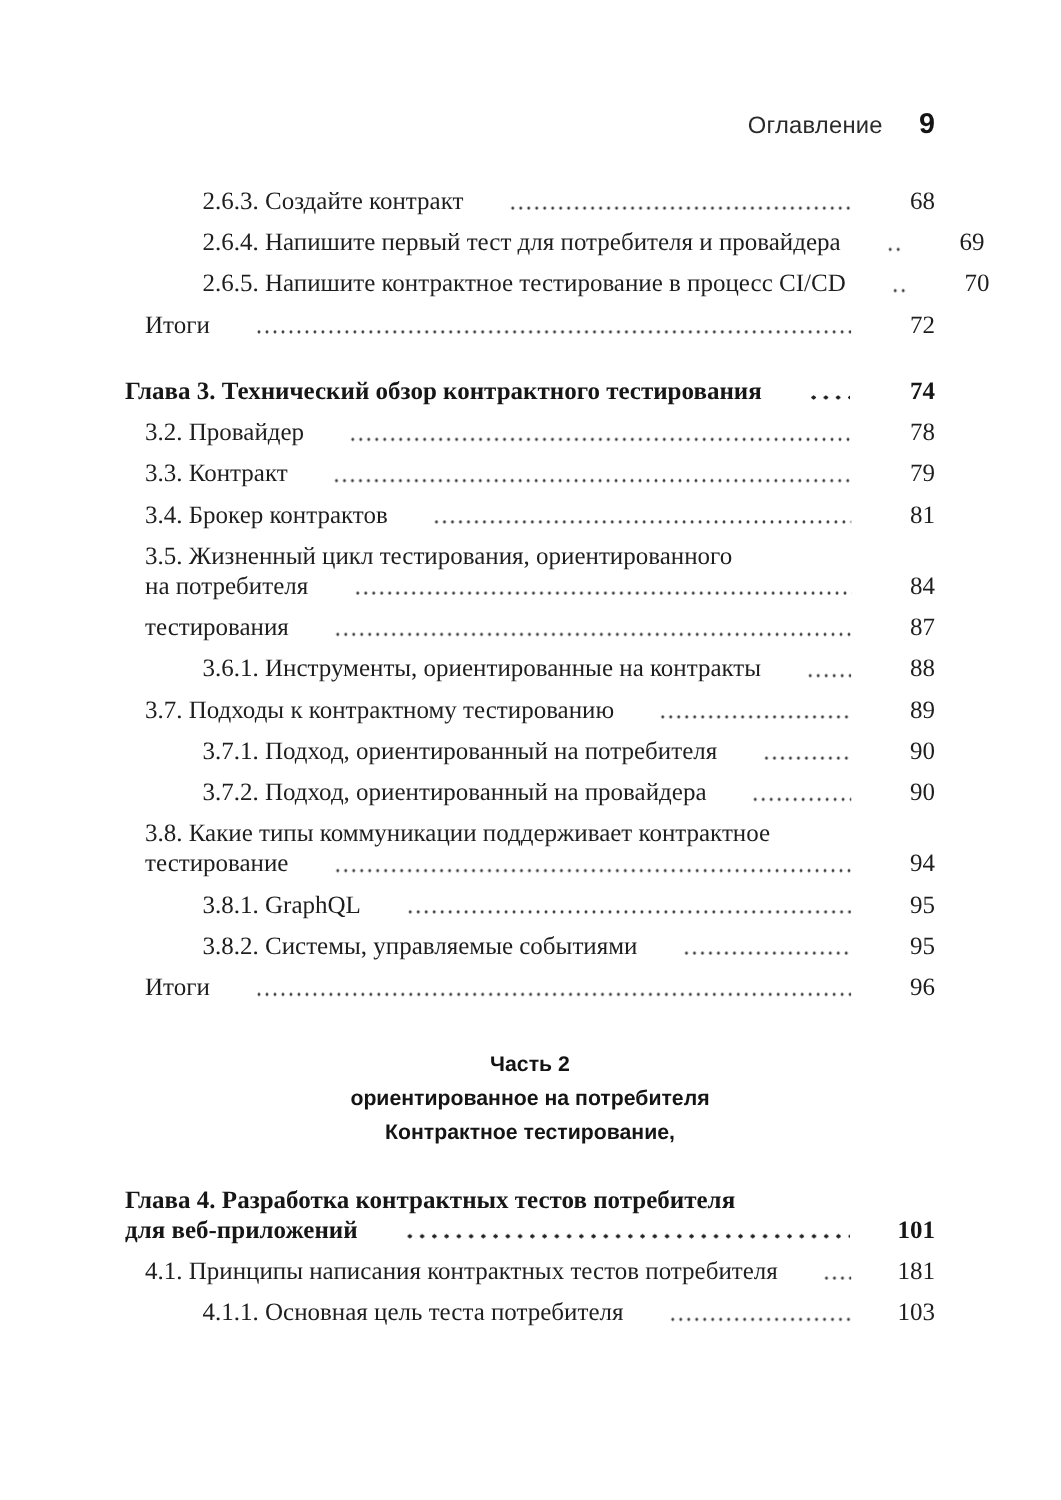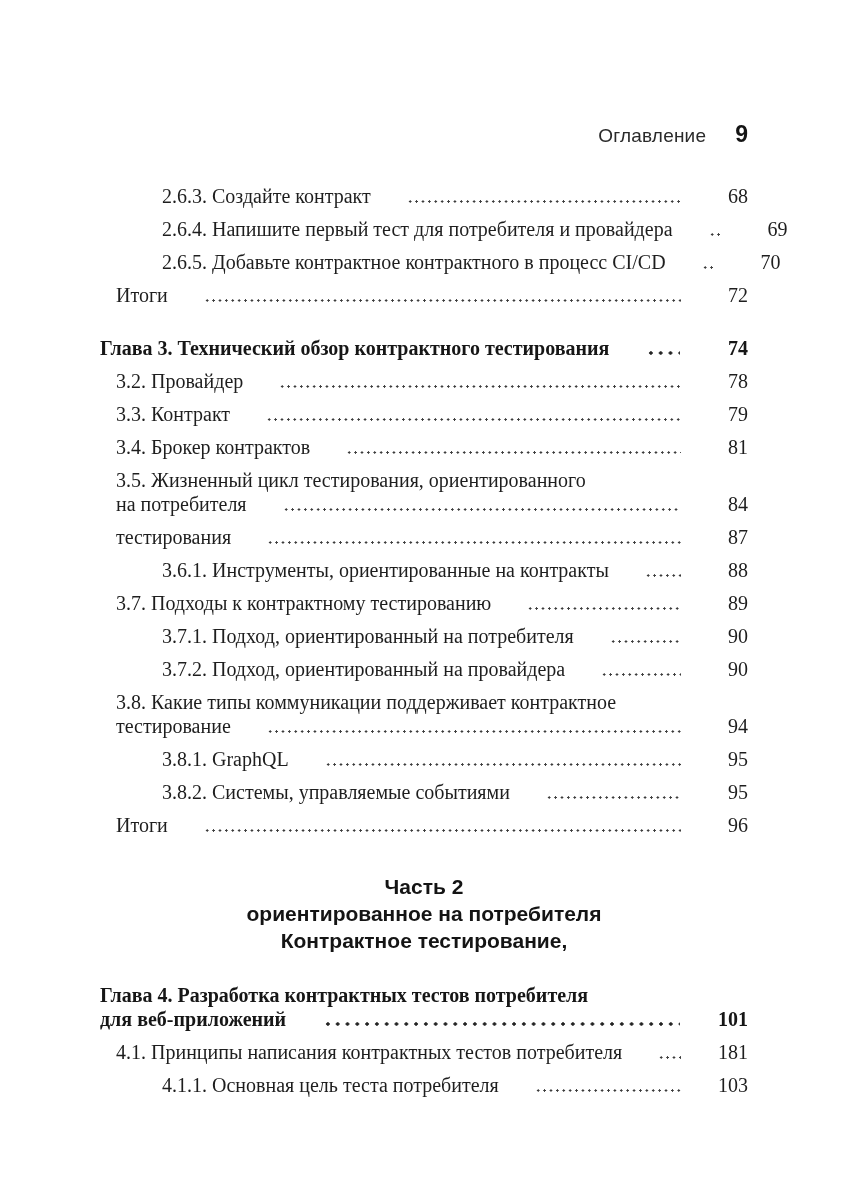--- a/index.html
+++ b/index.html
@@ -22,21 +22,20 @@
   }
 
   
   .running-head {
     display: flex;
     justify-content: flex-end;
     align-items: baseline;
     font-family: "Liberation Sans", "DejaVu Sans", sans-serif;
     line-height: 24px;
     margin-bottom: 36px;
-    margin-top: 36px;
   }
   .running-head .head-title {
     font-size: 19px;
     color: #2a2a2a;
     letter-spacing: 0.2px;
   }
   .running-head .head-pagenum {
     font-size: 23px;
     font-weight: 700;
     margin-left: 29px;
@@ -88,21 +87,21 @@
     margin: 0 3px 0 6px;
   }
 
   
   .part-heading {
     margin-top: 36px;
     margin-bottom: 22px;
     text-align: center;
     font-family: "Liberation Sans", "DejaVu Sans", sans-serif;
     font-weight: 700;
-    font-size: 21px;
+    font-size: 17px;
     line-height: 27px;
     color: #141414;
   }
 </style>
 </head>
 <body>
 
 <div class="page">
 
   <div class="running-head">
@@ -120,21 +119,21 @@
       </div>
       <div class="toc-entry lvl2">
         <div class="entry-line">
           <span class="entry-text">2.6.4. Напишите первый тест для потребителя и провайдера</span>
           <span class="leader"></span>
           <span class="entry-page">69</span>
         </div>
       </div>
       <div class="toc-entry lvl2">
         <div class="entry-line">
-          <span class="entry-text">2.6.5. Добавьте контрактное контрактного в процесс CI/CD</span>
+          <span class="entry-text">2.6.5. Напишите контрактное тестирование в процесс CI/CD</span>
           <span class="leader"></span>
           <span class="entry-page">70</span>
         </div>
       </div>
       <div class="toc-entry lvl1">
         <div class="entry-line">
           <span class="entry-text">Итоги</span>
           <span class="leader"></span>
           <span class="entry-page">72</span>
         </div>

